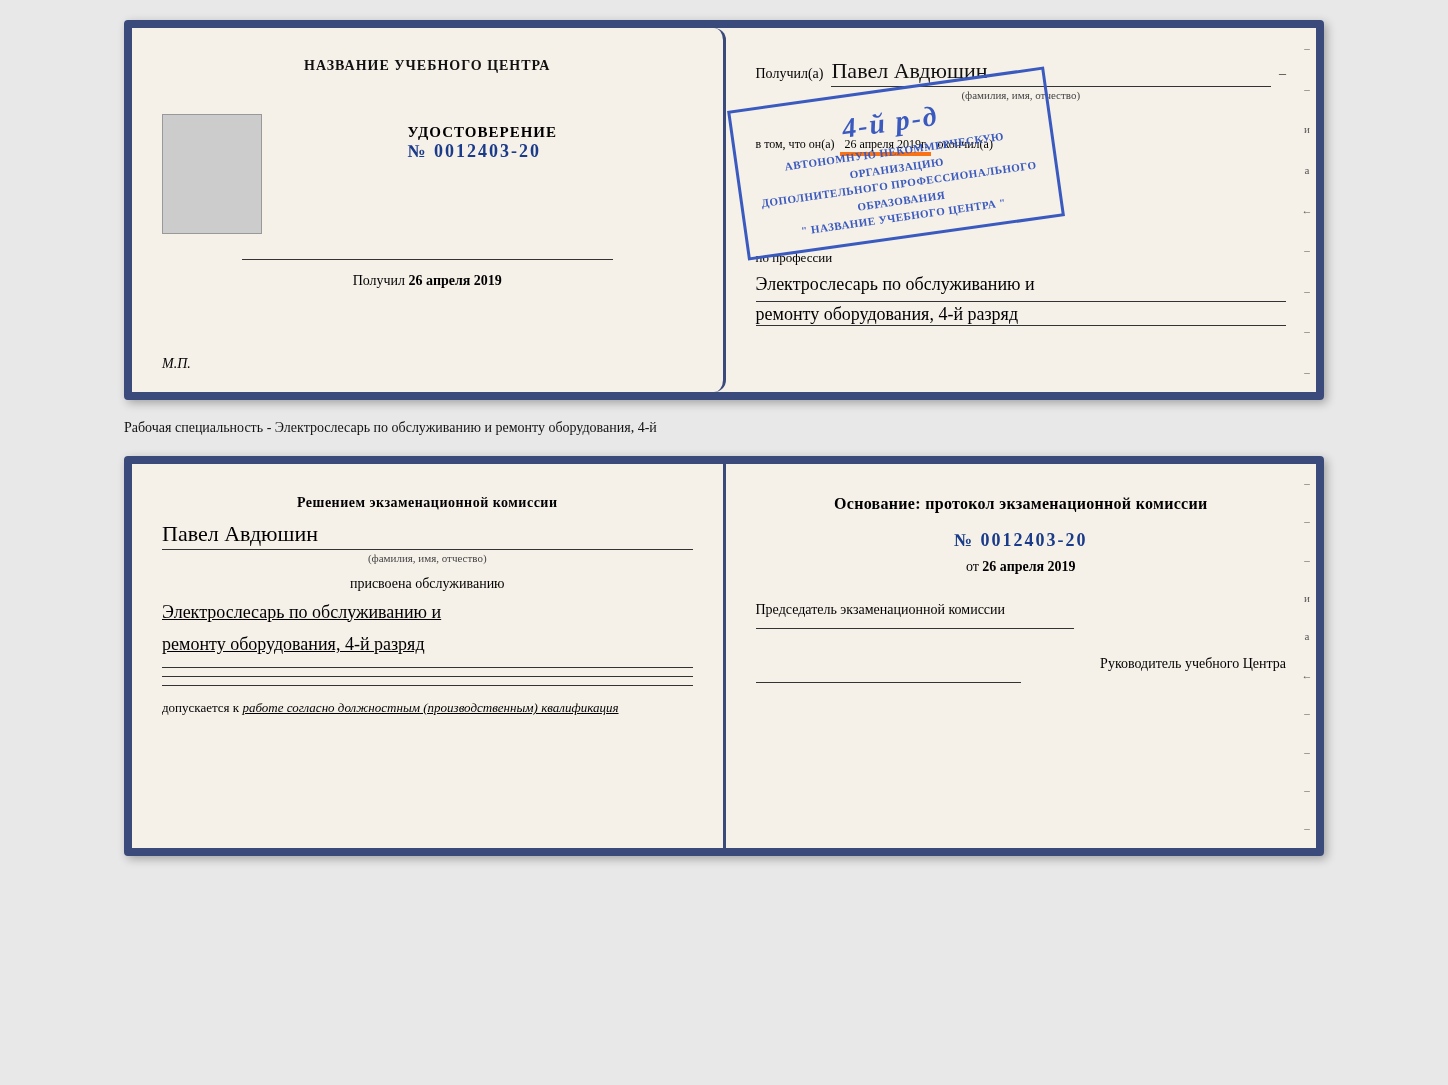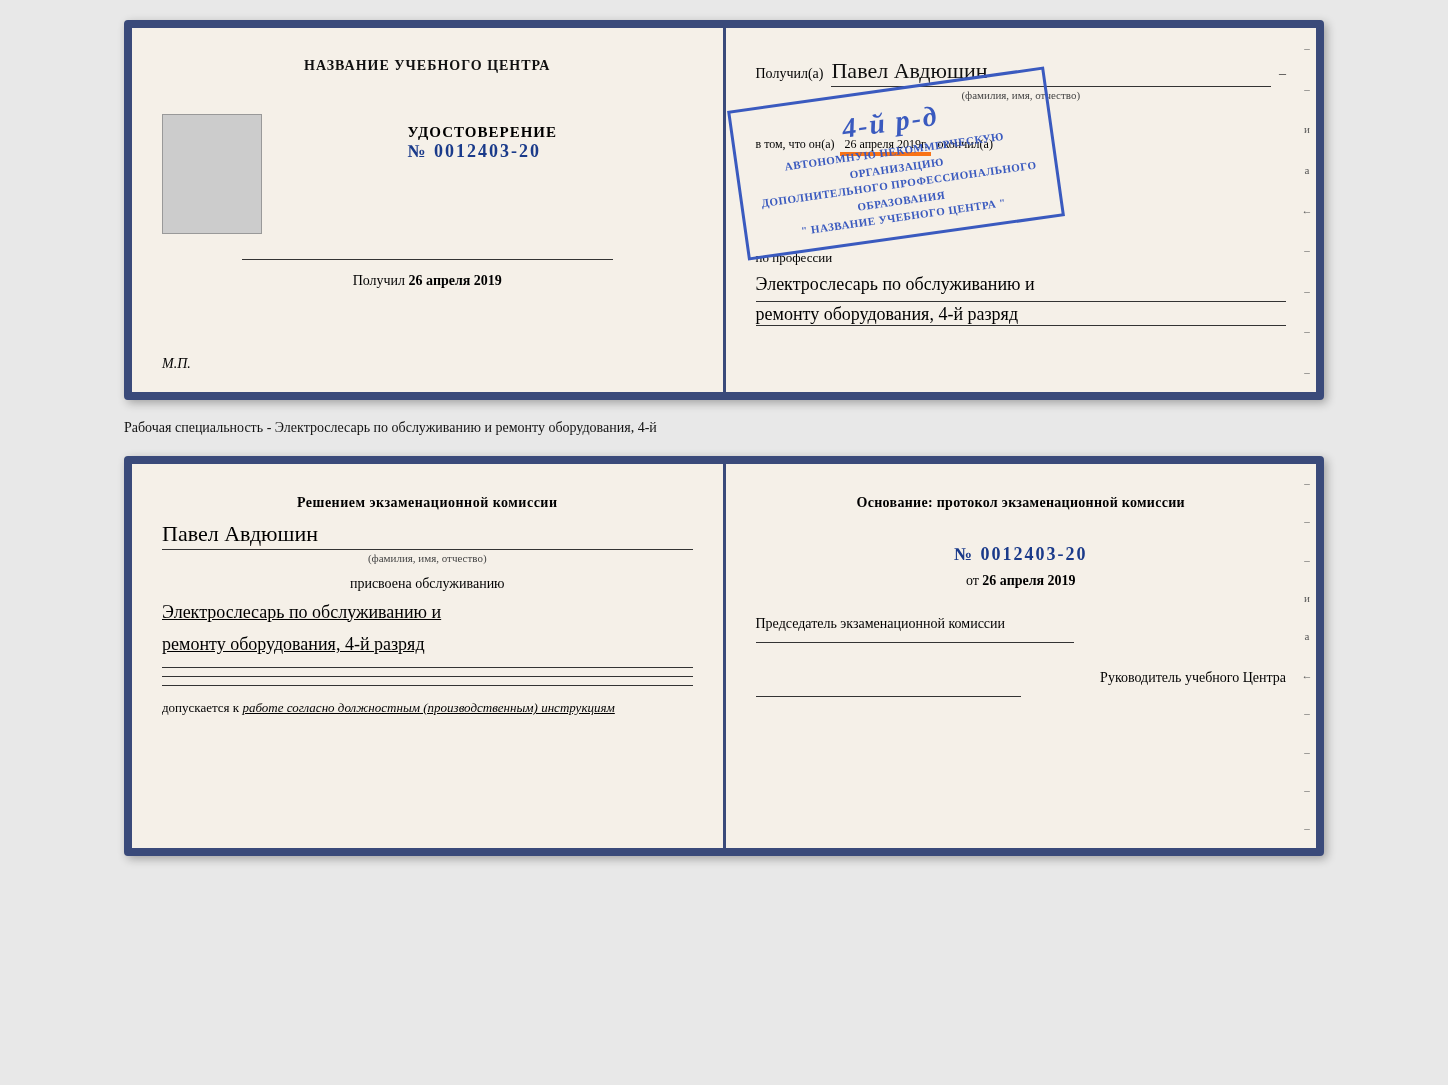--- a/index.html
+++ b/index.html
@@ -31,20 +31,21 @@
       flex: 1;
       padding: 30px 30px 20px 30px;
       position: relative;
     }
     .doc-left {
       border-right: 3px solid #3a4a7a;
       display: flex;
       flex-direction: column;
       align-items: center;
       justify-content: space-between;
+      border-radius: 12px;
     }
     .doc-left-title {
       font-size: 14px;
       font-weight: bold;
       letter-spacing: 1px;
       text-align: center;
       margin-bottom: 20px;
       color: #111;
     }
     .doc-left-photo {
@@ -286,26 +287,26 @@
       font-size: 13px;
       margin-top: 14px;
     }
     .bot-dopuskaetsya .italic-underline {
       font-style: italic;
       text-decoration: underline;
     }
 
     
     .bot-right-osnov {
-      font-size: 14px;
+      font-size: 16px;
       font-weight: bold;
       letter-spacing: 0.3px;
       line-height: 1.5;
       text-align: center;
-      margin-bottom: 31px;
+      margin-bottom: 14px;
     }
     .bot-right-number {
       font-size: 18px;
       font-weight: bold;
       color: #1a3a8a;
       letter-spacing: 2px;
       text-align: center;
       margin: 8px 0;
     }
     .bot-right-ot {
@@ -428,21 +429,21 @@
 
     <div class="bot-qualification">Электрослесарь по обслуживанию и</div>
     <div class="bot-qualification">ремонту оборудования, 4-й разряд</div>
 
     <div class="bot-lines"></div>
     <div class="bot-lines"></div>
     <div class="bot-lines"></div>
 
     <div class="bot-dopuskaetsya">
       <span>допускается к</span>
-      <span class="italic-underline">работе согласно должностным (производственным) инструкциям</span>
+      <span class="italic-underline">работе согласно должностным (производственным) квалификация</span>
     </div>
   </div>
 
   <div class="bot-right">
     <div class="bot-right-osnov">Основание: протокол экзаменационной комиссии</div>
 
     <div class="bot-right-number">№ 0012403-20</div>
 
     <div class="bot-right-ot">
       <span>от</span>

